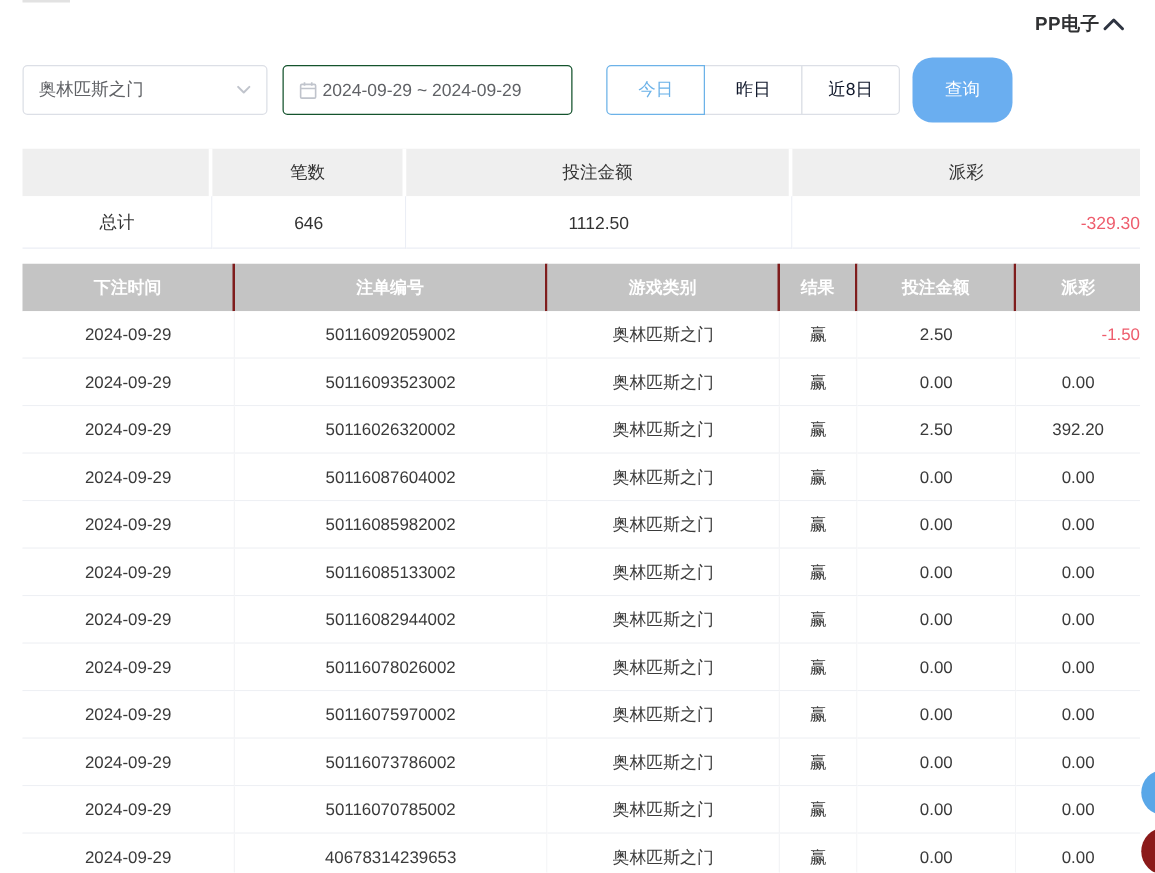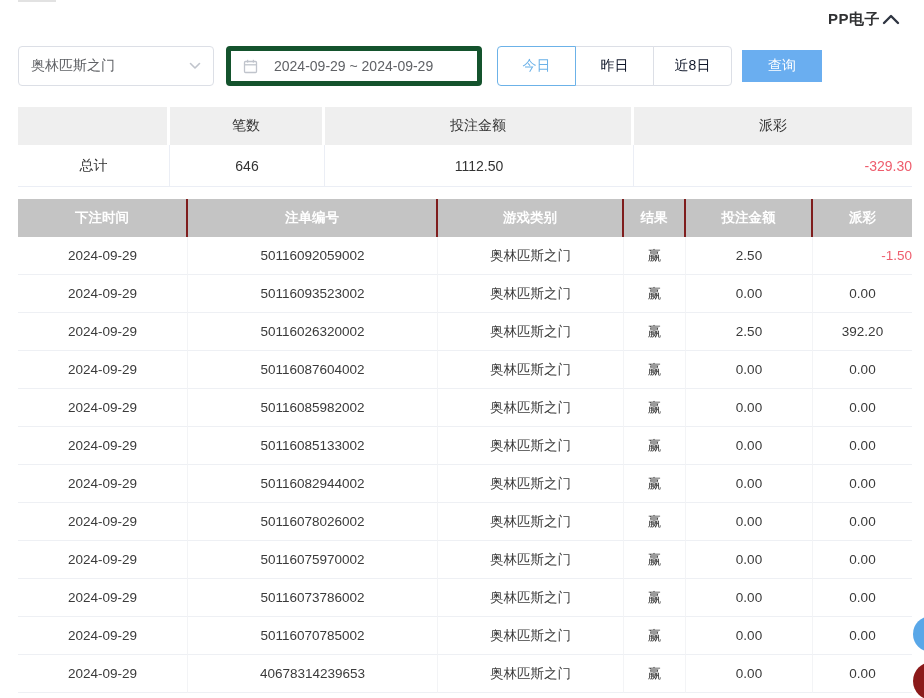--- a/index.html
+++ b/index.html
@@ -27,41 +27,41 @@
     margin: 17px 18px 0 18px;
   }
   .select-box {
     width: 196px; height: 40px;
     border: 1px solid #dcdfe6; border-radius: 4px;
     display: flex; align-items: center; justify-content: space-between;
     padding: 0 12px; font-size: 14px; color: #606266;
     background: #fff; cursor: pointer;
   }
   .date-box {
-    width: 256px; height: 40px;
-    border: 5px solid #14532d; border-radius: 4px;
-    display: flex; align-items: center; gap: 16px;
+    width: 232px; height: 40px;
+    border: 1px solid #14532d; border-radius: 4px;
+    display: flex; align-items: center; gap: 4px;
     padding: 0 12px; font-size: 14px; color: #606266;
     background: #fff; cursor: pointer;
     margin-left: 12px;
   }
   .btn-group { display: flex; margin-left: 11px; }
   .qbtn {
     width: 79px; height: 40px;
     background: #fff; border: 1px solid #dcdfe6;
     font-size: 14px; color: #0f172a; cursor: pointer;
     margin-left: -1px;
     font-family: "Liberation Sans", sans-serif;
   }
-  .qbtn:first-child { border-radius: 4px 0 0 4px; margin-left: 4px; }
+  .qbtn:first-child { border-radius: 4px 0 0 4px; margin-left: 16px; }
   .qbtn:last-child { border-radius: 0 4px 4px 0; }
   .qbtn.active { color: #6cb2e8; border-color: #6cb2e8; position: relative; z-index: 1; }
   .search-btn {
-    width: 80px; height: 32px; margin-left: 10px;
-    background: #6aaef0; border: none; border-radius: 0;
+    width: 80px; height: 52px; margin-left: 10px;
+    background: #6aaef0; border: none; border-radius: 16px;
     color: #ffffff; font-size: 14px; cursor: pointer;
     font-family: "Liberation Sans", sans-serif;
   }
 
   table { border-collapse: separate; border-spacing: 0; }
   .summary-table { width: 894px; margin: 21px 18px 0 18px; font-size: 14px; }
   .summary-table thead th {
     background: #efefef; height: 38px; font-weight: 400; color: #333;
     text-align: center; border-right: 3px solid #fff;
   }

